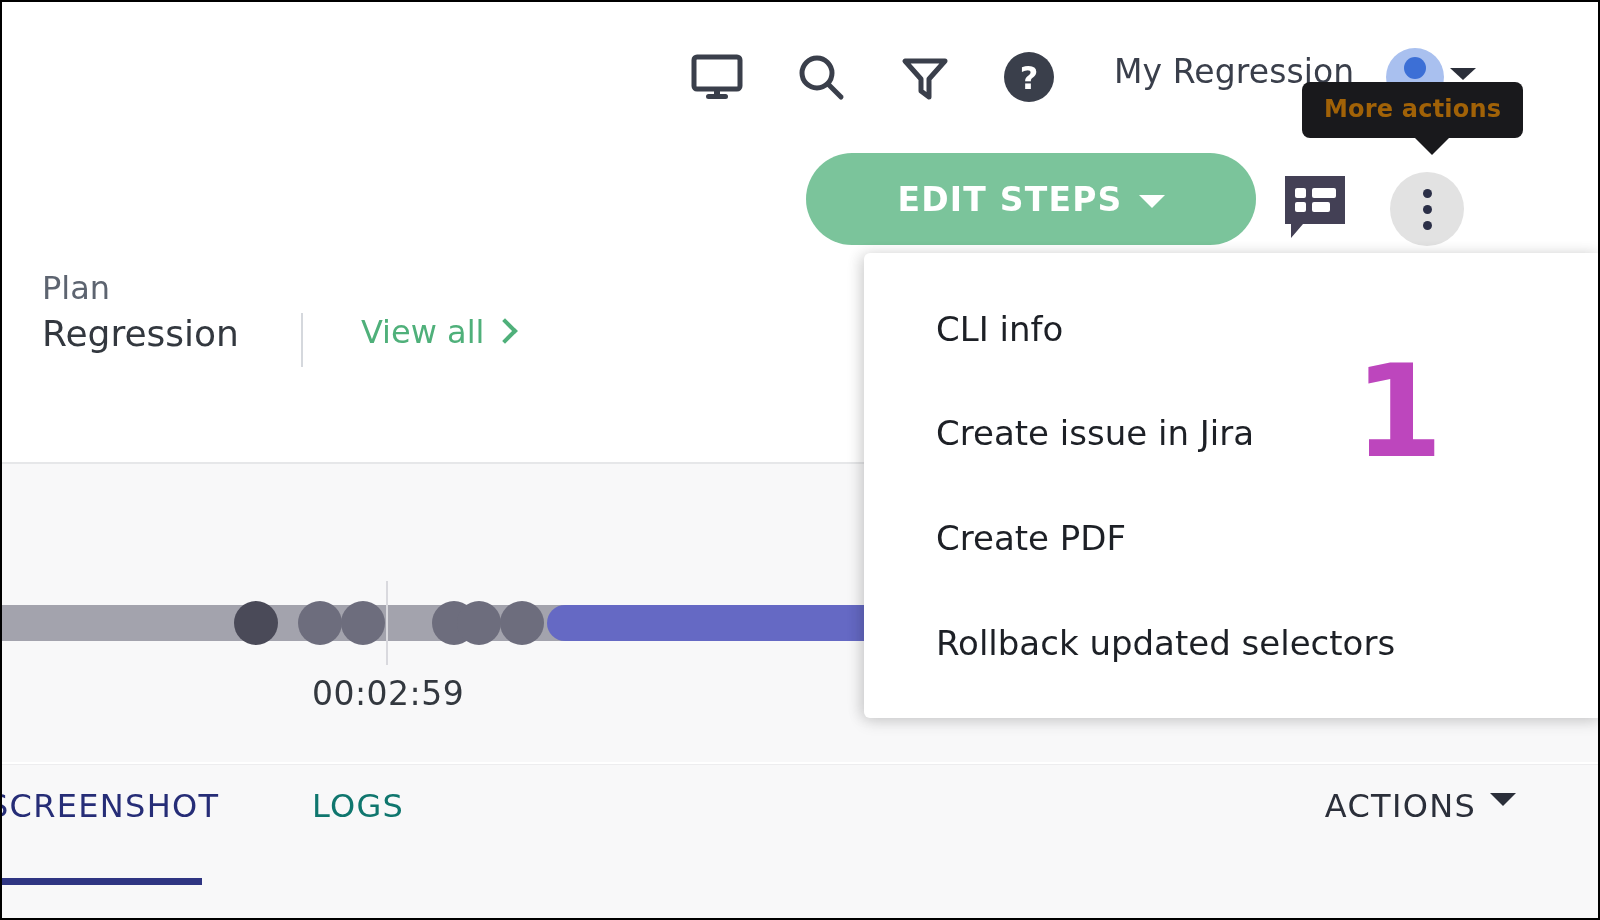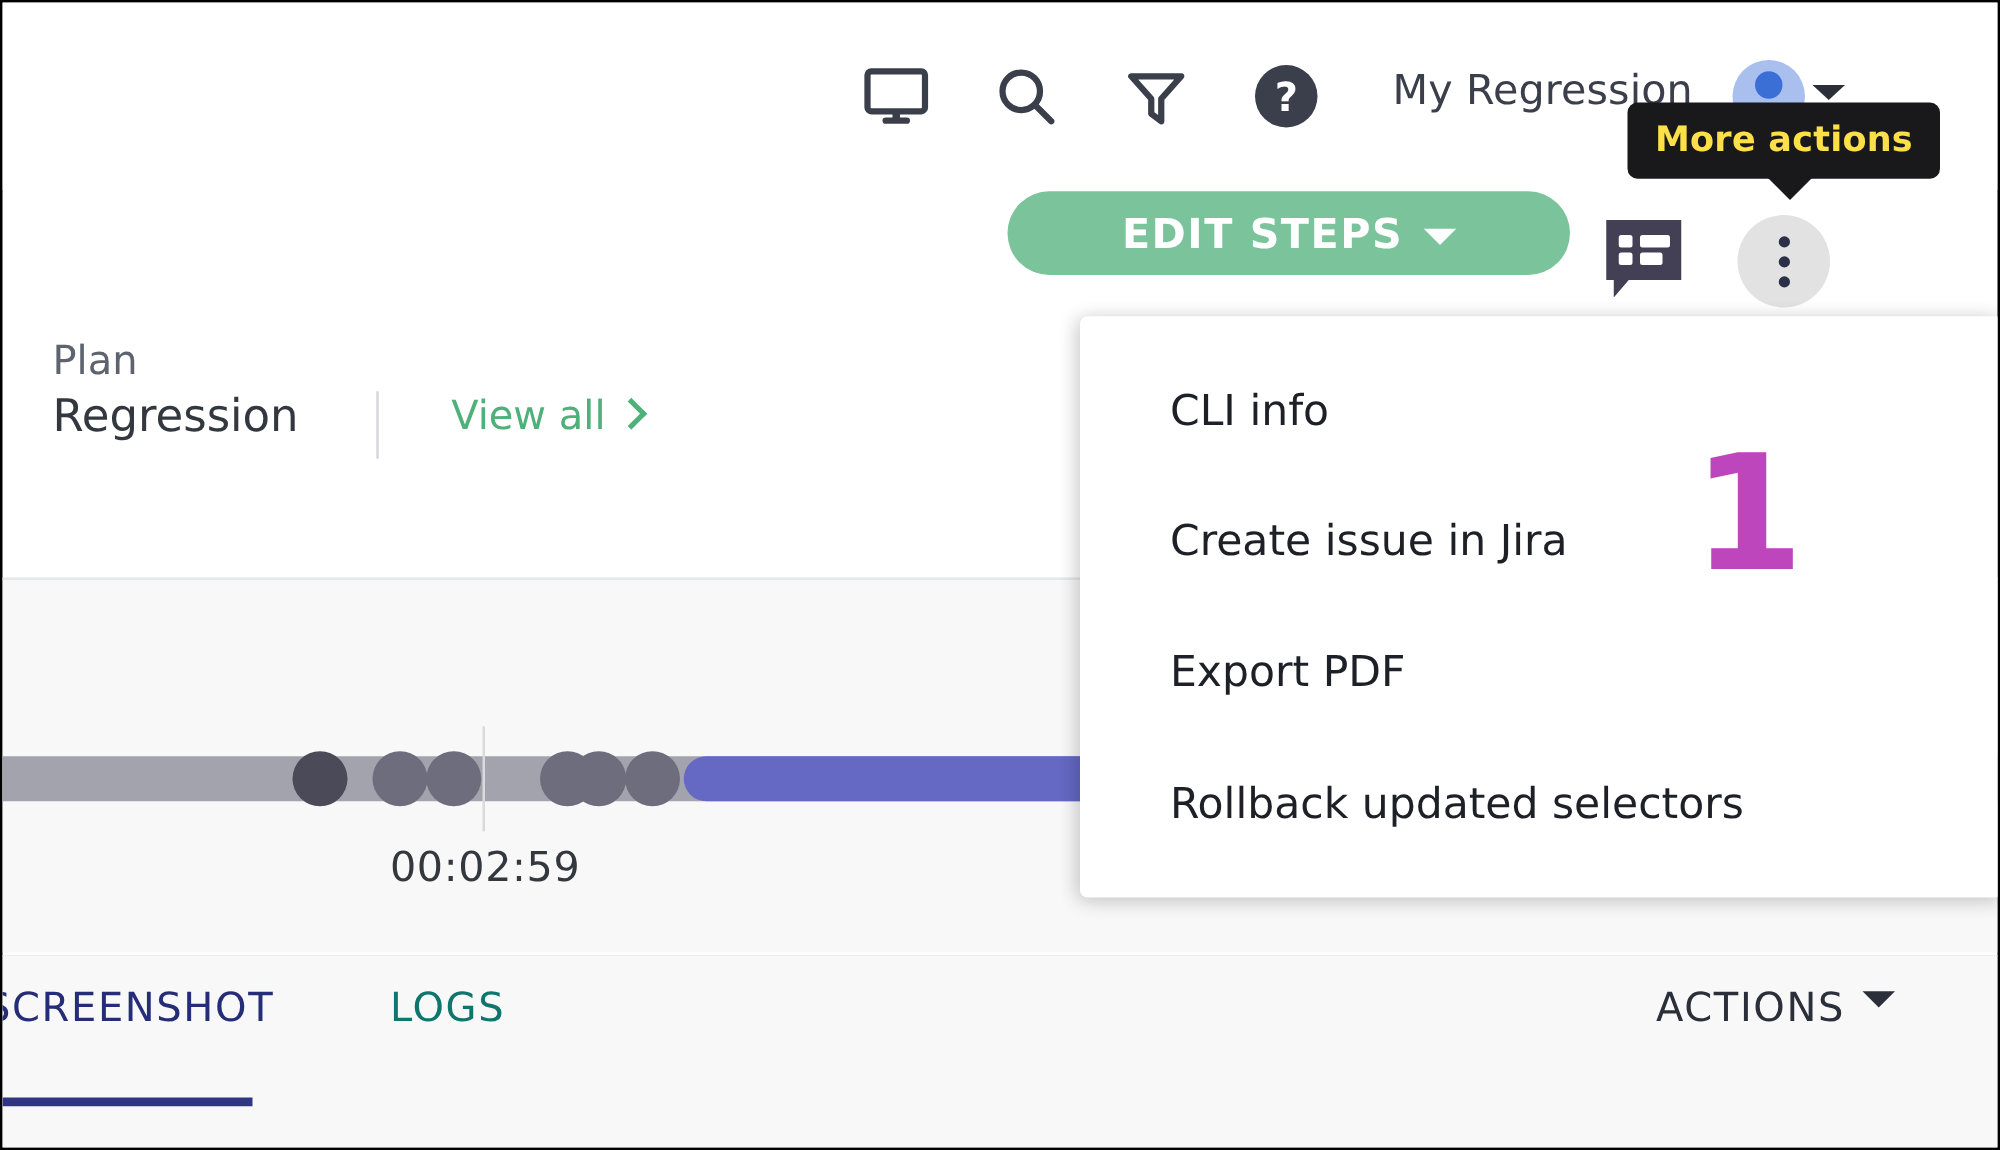--- a/index.html
+++ b/index.html
@@ -102,24 +102,24 @@
     border-right: 13px solid transparent;
     border-top: 12px solid #2b2f3a;
   }
 
   
   #tooltip {
     position: absolute;
     left: 1300px;
     top: 80px;
     background: #19191c;
-    color: #fde047;
+    color: #a16207;
     border-radius: 8px;
     padding: 13px 22px 15px 22px;
-    font-size: 28px;
+    font-size: 24px;
     font-weight: 700;
     letter-spacing: 0.2px;
     white-space: nowrap;
     z-index: 40;
   }
   #tooltip .arrow {
     position: absolute;
     left: 112px;
     bottom: -17px;
     width: 0; height: 0;
@@ -127,21 +127,21 @@
     border-right: 18px solid transparent;
     border-top: 18px solid #19191c;
   }
 
   
   #edit-steps {
     position: absolute;
     left: 804px;
     top: 151px;
     width: 450px;
-    height: 67px;
+    height: 92px;
     border-radius: 46px;
     background: #7bc49b;
     color: #ffffff;
     border: none;
     font-family: inherit;
     font-size: 33px;
     font-weight: 600;
     letter-spacing: 1.2px;
     display: flex;
     align-items: center;
@@ -507,19 +507,19 @@
     <div id="underline-screenshot"></div>
     <div id="actions-menu">
       <span>ACTIONS</span>
       <span class="caret"></span>
     </div>
   </div>
 
   <div id="dropdown">
     <div class="menu-item">CLI info</div>
     <div class="menu-item">Create issue in Jira</div>
-    <div class="menu-item">Export PDF</div>
+    <div class="menu-item">Create PDF</div>
     <div class="menu-item">Rollback updated selectors</div>
   </div>
 
   <div id="annotation-1" style="color: rgb(189, 70, 189);">1</div>
 
 </div>
 
 </body></html>

